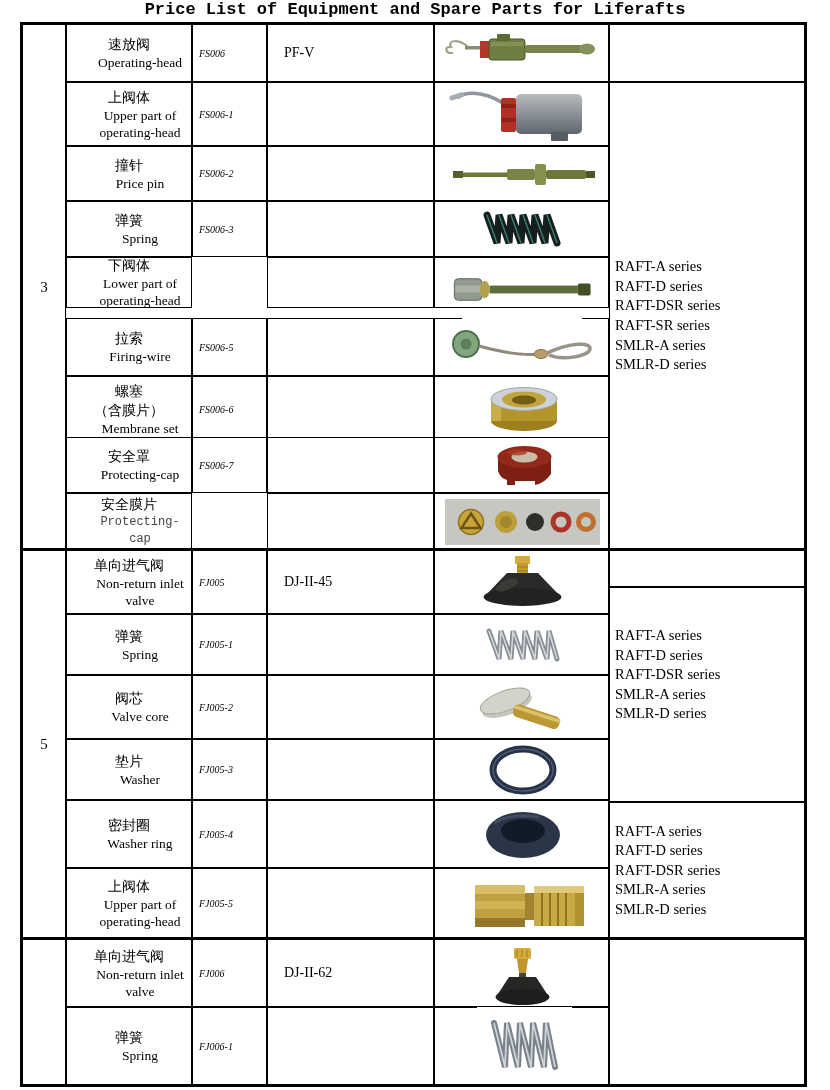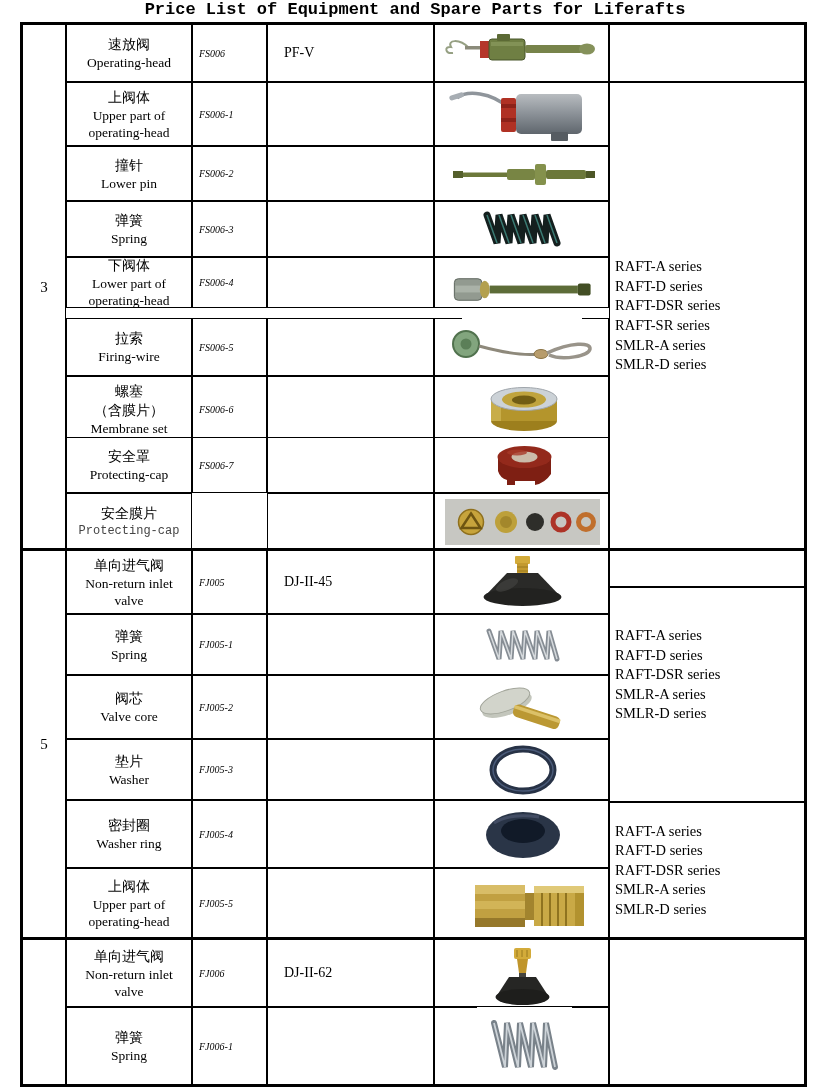--- a/index.html
+++ b/index.html
@@ -26,21 +26,21 @@
   
   .s1{top:0;height:58px}.s2{top:58px;height:468px}.s3{top:526px;height:37px}
   .s4{top:563px;height:215px}.s5{top:778px;height:137px}.s6{top:915px;height:146px}
   .numcell{font-size:15px;}
   .codecell{flex-direction:row;justify-content:flex-start;padding-left:6px;text-align:left;font-size:10px;font-style:italic;}
   .modelcell{flex-direction:row;justify-content:flex-start;padding-left:16px;text-align:left;font-size:14px;}
   .sercell{align-items:flex-start;justify-content:center;padding-left:5px;text-align:left;}
   .sertop{justify-content:flex-start;padding-top:38px;}
   .series-line{font-size:14.5px;line-height:19.6px;white-space:nowrap;}
   .cn{font-size:14px;line-height:19px;}
-  .en{font-size:13.5px;line-height:17px;padding:0 3px;}
+  .en{font-size:13.5px;line-height:17px;padding:0 3px;margin-left:22px;}
   .mono{font-family:"Liberation Mono","DejaVu Sans Mono",monospace;font-size:12px;color:#444;}
   .imgcell{overflow:visible;}
   .overlap{z-index:3;}
   .hsep{position:absolute;left:0;width:100%;height:3px;background:#000;z-index:4;}
   .patch{position:absolute;background:#fff;z-index:2;}
 </style>
 </head>
 <body>
 
 <div class="page">
@@ -97,21 +97,21 @@
         <rect x="62" y="12" width="15" height="34" rx="2" fill="#b03124"></rect>
         <rect x="62" y="18" width="15" height="4" fill="#8d2219"></rect>
         <rect x="62" y="32" width="15" height="4" fill="#8d2219"></rect>
         <rect x="77" y="8" width="66" height="40" rx="5" fill="url(#steel1)"></rect>
         <rect x="112" y="46" width="17" height="9" rx="1" fill="#565c62"></rect>
       </svg>
     </div>
 
     <div class="cell c1 r3">
       <div class="cn">撞针</div>
-      <div class="en">Lower pin</div>
+      <div class="en">Price pin</div>
     </div>
     <div class="cell c2 r3 codecell">FS006-2</div>
     <div class="cell c3 r3 modelcell"></div>
     <div class="cell c4 r3 imgcell">
       <svg width="165" height="42" viewBox="0 0 165 42">
         <rect x="14" y="18" width="10" height="7" fill="#55602c"></rect>
         <rect x="24" y="19.5" width="44" height="4.5" fill="#6c783a"></rect>
         <rect x="68" y="16" width="28" height="11" rx="2" fill="#788544"></rect>
         <rect x="96" y="11" width="11" height="21" rx="2" fill="#84914c"></rect>
         <rect x="107" y="17" width="40" height="9" rx="2" fill="#6c783a"></rect>
@@ -129,21 +129,20 @@
       <svg width="165" height="44" viewBox="0 0 165 44">
         <path d="M48 8 L58 36 L60 8 L70 36 L72 8 L82 36 L84 8 L94 36 L96 8 L106 36 L108 8 L118 36" stroke="#141f1e" stroke-width="7" fill="none" stroke-linecap="round"></path>
         <path d="M48 8 L58 36 M60 8 L70 36 M72 8 L82 36 M84 8 L94 36 M96 8 L106 36 M108 8 L118 36" stroke="#3a7a72" stroke-width="1.5" fill="none"></path>
       </svg>
     </div>
 
     <div class="cell c1 r5">
       <div class="cn">下阀体</div>
       <div class="en">Lower part of operating-head</div>
     </div>
-    <div class="cell c2 r5 codecell">FS006-4</div>
     <div class="cell c3 r5 modelcell"></div>
     <div class="cell c4 r5 imgcell overlap">
       <svg width="165" height="50" viewBox="0 0 165 50" style="transform:translateY(7px)">
         <rect x="14" y="14" width="28" height="22" rx="4" fill="#929a90" stroke="#5c645c"></rect>
         <rect x="15" y="21" width="26" height="7" fill="#aab2a8"></rect>
         <ellipse cx="45" cy="25" rx="5" ry="9" fill="#b3a04e"></ellipse>
         <rect x="50" y="21" width="90" height="8" fill="#5d6c38"></rect>
         <rect x="140" y="19" width="13" height="12" rx="2" fill="#424e24"></rect>
       </svg>
     </div>

